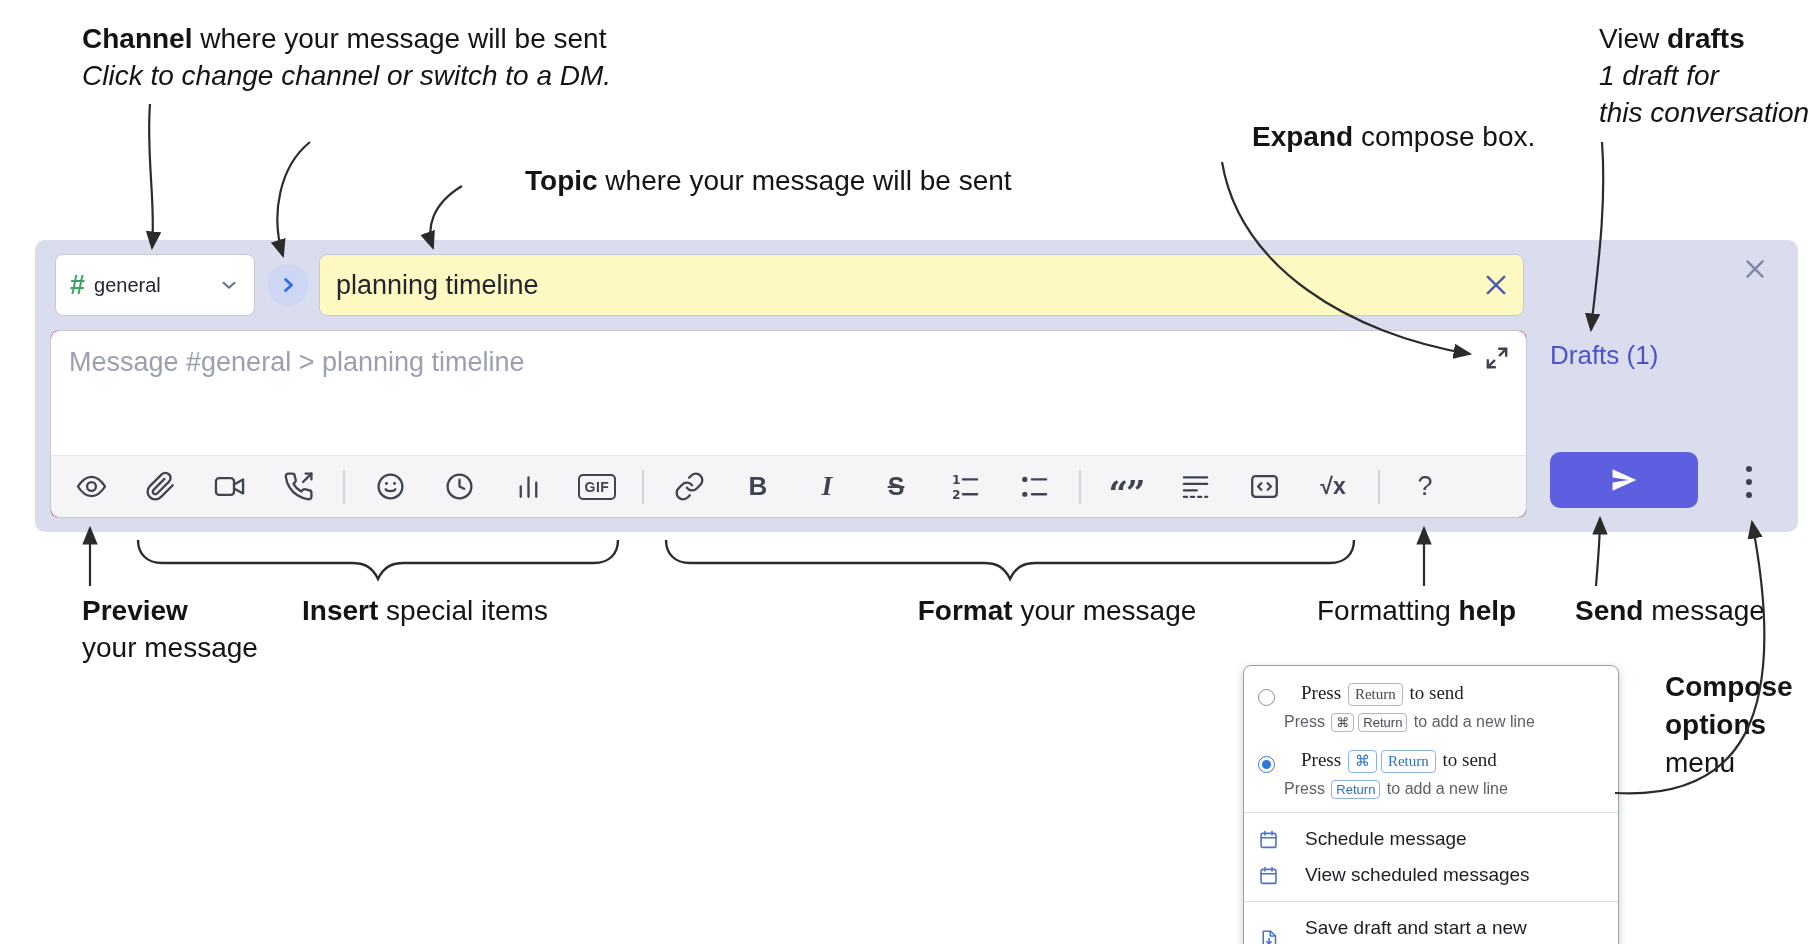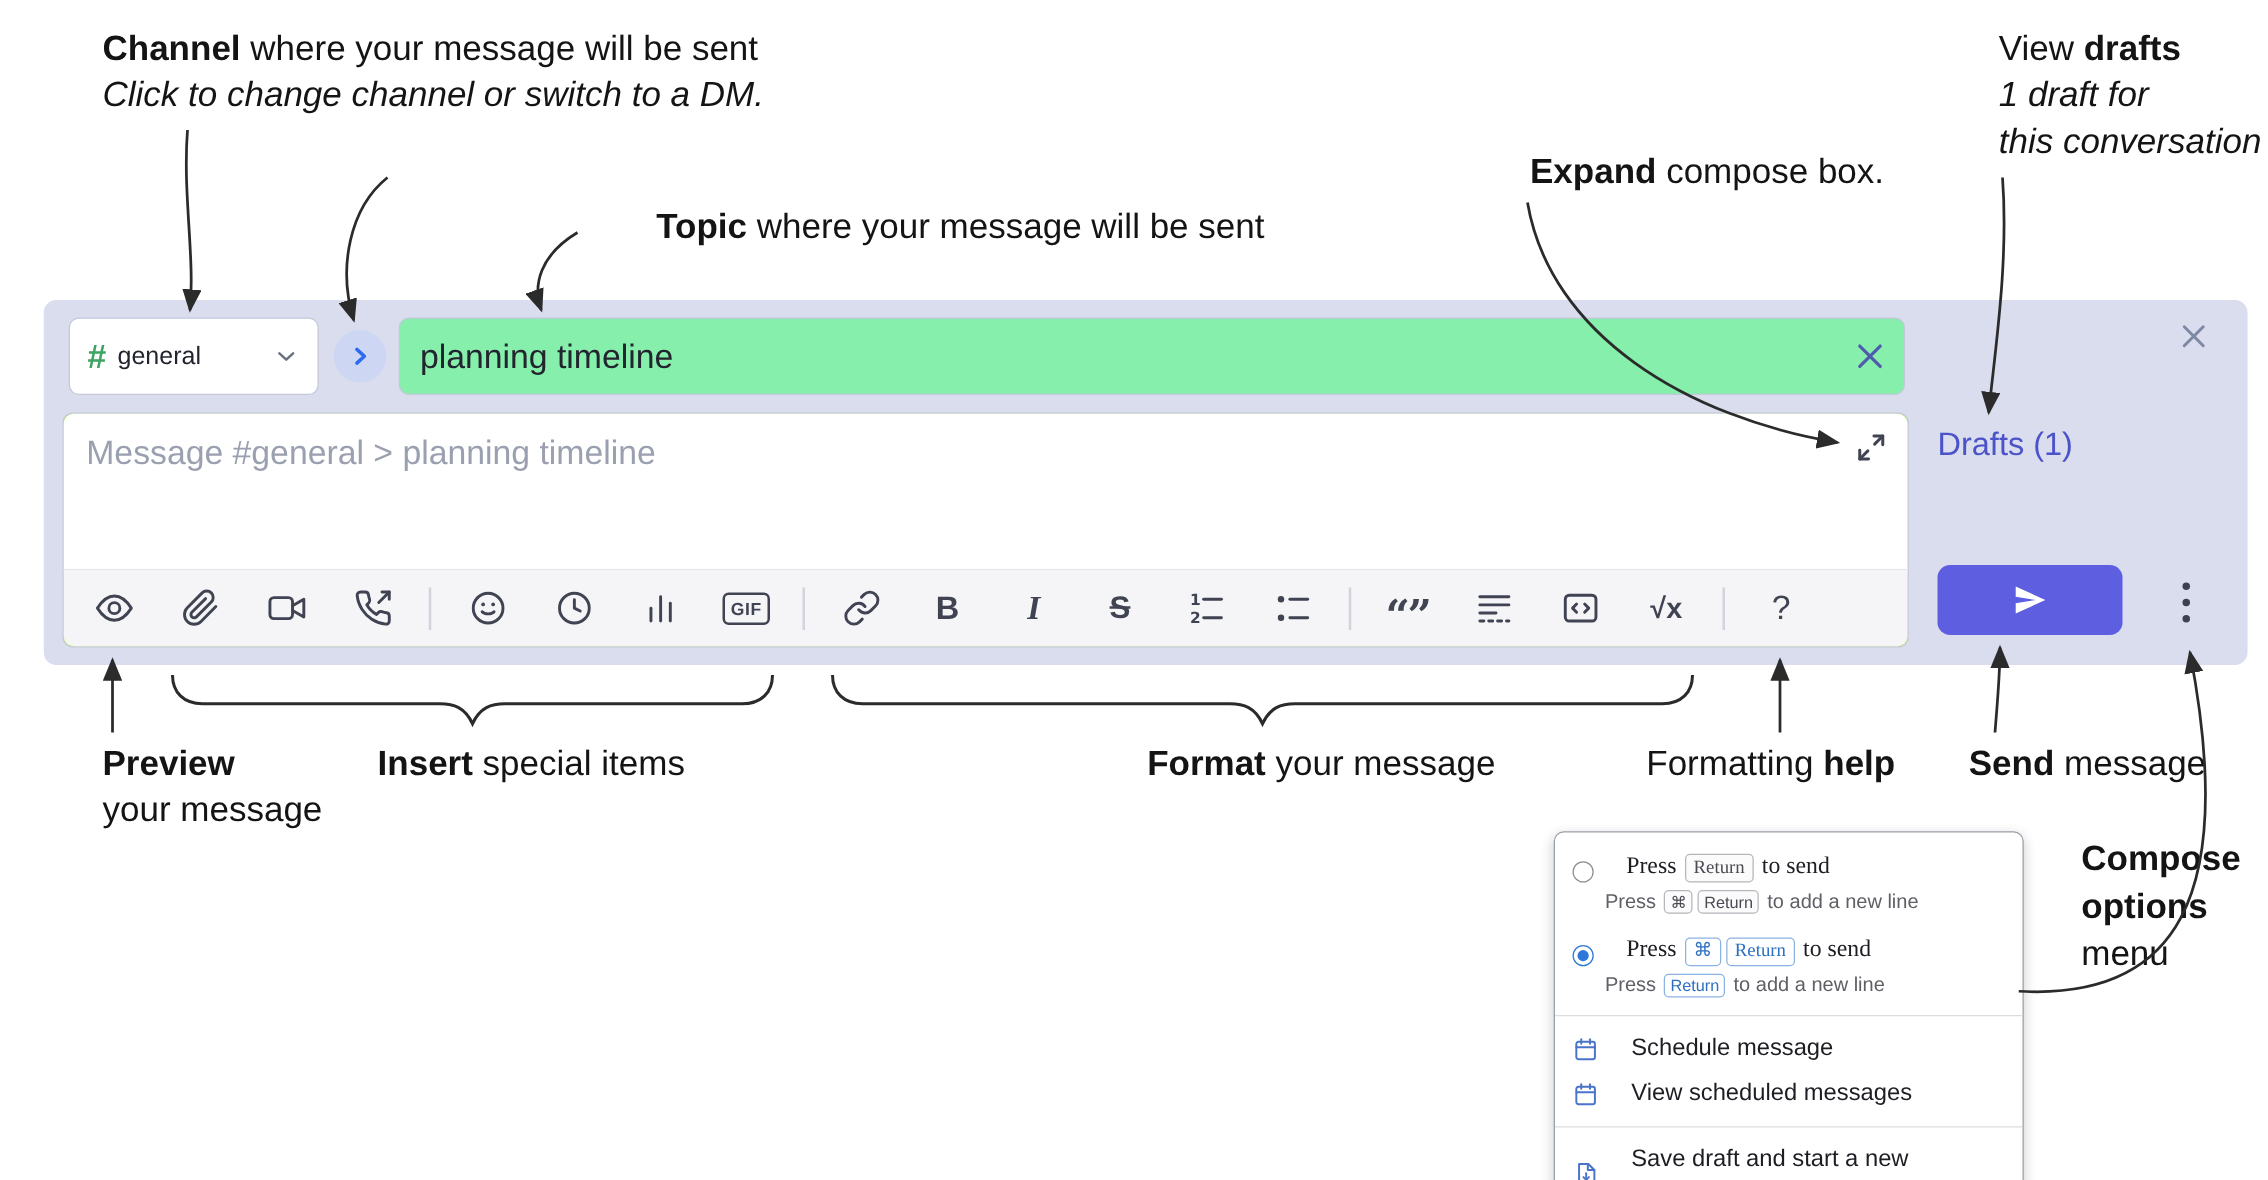--- a/index.html
+++ b/index.html
@@ -27,27 +27,27 @@
   .chname{font-size:20px;color:#22242e;font-weight:500;}
   .chev{margin-left:auto;width:22px;height:22px;color:#6a7080;}
   .goto-btn{position:absolute;left:232px;top:24px;width:42px;height:42px;border-radius:50%;
            background:#cdd7f3;border:0;display:flex;align-items:center;justify-content:center;
            cursor:pointer;padding:0;}
   .goto-btn svg{width:24px;height:24px;stroke:#2b6cf0;fill:none;stroke-width:2.8;
            stroke-linecap:round;stroke-linejoin:round;}
   .topic-box{position:absolute;left:284px;top:14px;width:1205px;height:62px;}
   .topic-box input{width:100%;height:100%;border:1px solid #c4c8d9;border-radius:8px;
            font-size:27px;color:#22242e;padding:0 56px 0 16px;box-sizing:border-box;
-           font-family:"Liberation Sans",sans-serif;background:#86efac;outline:none;}
+           font-family:"Liberation Sans",sans-serif;background:#fef9c3;outline:none;}
   .topic-clear{position:absolute;right:14px;top:17px;width:28px;height:28px;color:#4f5cae;cursor:pointer;}
   .topic-clear svg,.close-x svg,.expand-btn svg{width:100%;height:100%;stroke:currentColor;fill:none;
            stroke-width:2.2;stroke-linecap:round;stroke-linejoin:round;}
   .close-x{position:absolute;right:30px;top:16px;width:26px;height:26px;color:#7e88a6;cursor:pointer;}
 
-  .msg-block{position:absolute;left:15px;top:90px;width:1477px;height:188px;background:#bef264;
+  .msg-block{position:absolute;left:15px;top:90px;width:1477px;height:188px;background:#be185d;
            border:1px solid #c4c8d9;border-radius:8px;box-sizing:border-box;}
   .msg-block textarea{position:absolute;left:0;top:0;right:0;bottom:62px;width:100%;height:126px;
            border:0;resize:none;font-size:27px;padding:16px 64px 0 18px;color:#22242e;
            border-radius:8px 8px 0 0;font-family:"Liberation Sans",sans-serif;outline:none;box-sizing:border-box;}
   .msg-block textarea::placeholder{color:#9aa0b0;opacity:1;}
   .expand-btn{position:absolute;top:14px;right:16px;width:26px;height:26px;color:#3f4352;cursor:pointer;}
   .toolbar{position:absolute;left:0;right:0;bottom:0;height:62px;background:#f5f5f8;
            border-top:1px solid #e3e4ec;border-radius:0 0 8px 8px;display:flex;align-items:center;
            padding-left:16px;gap:21px;box-sizing:border-box;}
   .tb{width:48px;height:48px;display:flex;align-items:center;justify-content:center;background:none;
@@ -122,21 +122,21 @@
   <div class="note" style="left:35px;top:20px;">
     <div><span class="b">Channel</span><span> where your message will be sent</span></div>
     <div class="i">Click to change channel or switch to a DM.</div>
   </div>
 
 
   <div class="note" style="left:478px;top:162px;">
     <span class="b">Topic</span><span> where your message will be sent</span>
   </div>
 
-  <div class="note" style="left:1177px;top:118px;">
+  <div class="note" style="left:1205px;top:118px;">
     <span class="b">Expand</span><span> compose box.</span>
   </div>
 
   <div class="note" style="left:1552px;top:20px;">
     <div><span>View </span><span class="b">drafts</span></div>
     <div class="i">1 draft for</div>
     <div class="i">this conversation</div>
   </div>
 
   <div class="note" style="left:35px;top:592px;">

